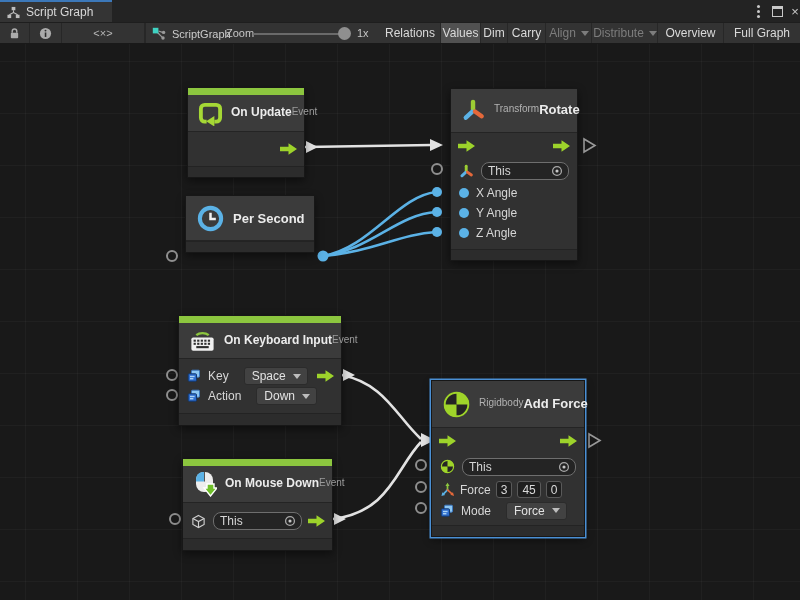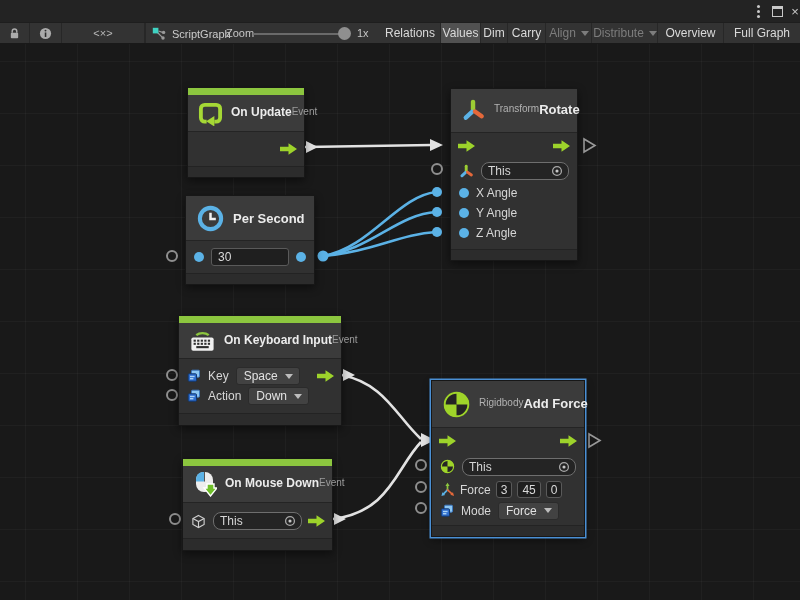--- a/index.html
+++ b/index.html
@@ -59,29 +59,44 @@
   .objfield{display:flex;align-items:center;justify-content:space-between;background:#242424;
             border:1px solid #6e6e6e;border-radius:8px;height:18px;padding:0 5px 0 6px;
             font-size:12px;color:#d6d6d6;box-sizing:border-box;}
   .valfield{background:#1f1f1f;border:1px solid #5a5a5a;border-radius:3px;height:18px;
             display:flex;align-items:center;padding:0 6px;font-size:12px;color:#dadada;box-sizing:border-box;}
   .numbox{background:#1f1f1f;border:1px solid #5a5a5a;border-radius:3px;height:17px;min-width:10px;
           display:inline-flex;align-items:center;justify-content:center;padding:0 4px;
           font-size:12px;color:#dadada;box-sizing:border-box;flex:0 0 auto;}
   .dropdown{background:#424242;border:1px solid #2b2b2b;border-radius:3px;height:18px;
             display:inline-flex;align-items:center;padding:0 0 0 7px;font-size:12px;color:#e2e2e2;
-            box-sizing:border-box;flex:0 0 auto;}
+            box-sizing:border-box;flex:0 0 auto;margin-left:8px;}
   .dropdown .caret{margin:0 6px 0 7px;}
   .ring{position:absolute;width:8px;height:8px;border:2px solid #8f8f8f;border-radius:50%;background:transparent;}
   .icn{display:inline-flex;flex:0 0 auto;}
 </style>
 </head>
 <body>
 
 <div class="tabbar">
+  <div class="tab">
+    <span class="icn">
+      <svg width="13" height="13" viewBox="0 0 14 14">
+        <g fill="#bdbdbd">
+            <rect x="5" y="1" width="4" height="3.6"></rect>
+            <rect x="0.5" y="9.4" width="4" height="3.6"></rect>
+            <rect x="9.5" y="9.4" width="4" height="3.6"></rect>
+          </g>
+        <g stroke="#bdbdbd" stroke-width="1.1" fill="none">
+            <path d="M7 4.6 V7 M7 7 L2.5 9.4 M7 7 L11.5 9.4"></path>
+          </g>
+      </svg>
+    </span>
+    <span class="tab-title">Script Graph</span>
+  </div>
   <div class="winctl" style="left:748px">
       <span class="kebab"></span>
     </div>
   <div class="winctl" style="left:767px">
       <span class="maxbox"></span>
     </div>
   <div class="winctl" style="left:785px">
       <span class="closex">×</span>
     </div>
 </div>
@@ -283,29 +298,20 @@
 
   <div class="node" style="left:185px;top:151px;width:130px">
     <div class="nhead" style="height:45px">
       <span class="icn">
         <svg width="29" height="29" viewBox="0 0 30 30">
           <circle cx="15" cy="15" r="11" fill="none" stroke="#5BB2E6" stroke-width="4.2"></circle>
           <path d="M15 9 V15.5 H20.5" stroke="#f0f0f0" stroke-width="2.6" fill="none"></path>
         </svg>
       </span>
       <div class="tt">Per Second</div>
-    </div>
-    <div class="nbody">
-      <div class="prow" style="height:32px">
-        <span class="port-dot"></span>
-        <div class="valfield" style="flex:1">
-          <span>30</span>
-        </div>
-        <span class="port-dot"></span>
-      </div>
     </div>
     <div class="nfoot" style="height:10px"></div>
   </div>
 
   <div class="node" style="left:178px;top:271px;width:164px">
     <div class="strip"></div>
     <div class="nhead" style="height:36px">
       <span class="icn">
         <svg width="27" height="24" viewBox="0 0 30 27">
           <path d="M8 7 A9.5 7.5 0 0 1 22 7" fill="none" stroke="#8CC63F" stroke-width="2.6"></path>

